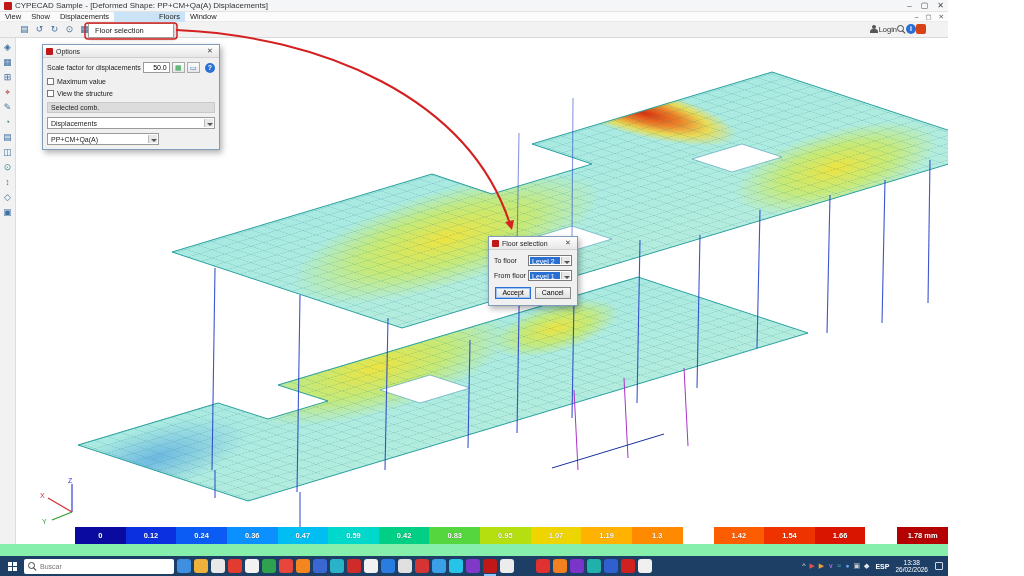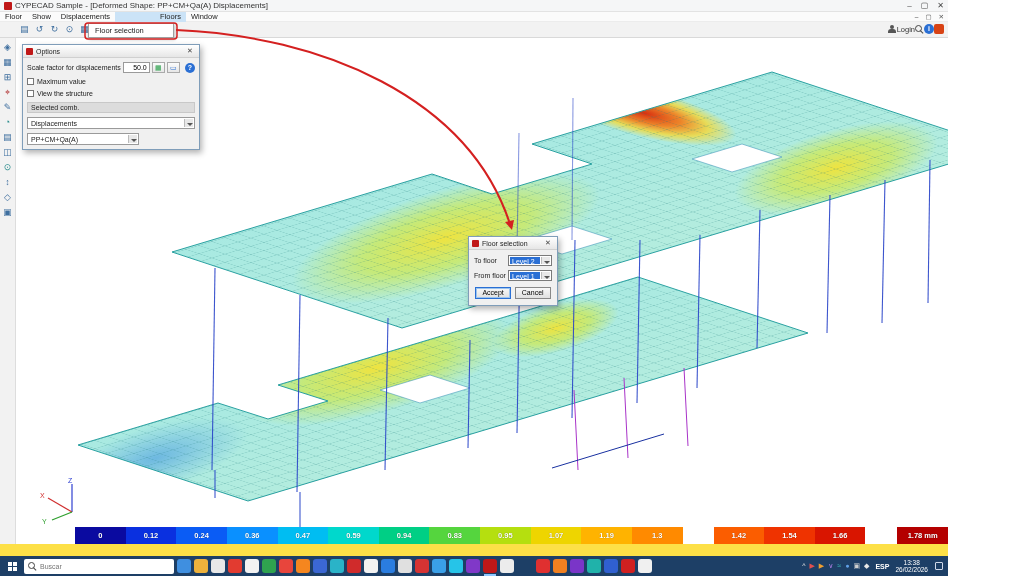--- a/index.html
+++ b/index.html
@@ -1,34 +1,34 @@
 <!DOCTYPE html>
 <html><head>
 <meta charset="utf-8">
 <style>
   * { margin:0; padding:0; box-sizing:border-box; }
   body { font-family:"Liberation Sans", sans-serif; background:#fff; }
-  #screen { position:relative; width:948px; height:576px; overflow:hidden; background:#fde047; font-size:8px; color:#222; }
+  #screen { position:relative; width:948px; height:576px; overflow:hidden; background:#86efac; font-size:8px; color:#222; }
 
   
   .titlebar { position:absolute; top:0; left:0; right:0; height:12px; background:#f5f6f7; border-bottom:1px solid #e3e3e3; display:flex; align-items:center; gap:3px; padding:0 4px; z-index:20; }
   .appicon { width:8px; height:8px; background:#c01818; border-radius:1px; flex:none; }
   .titletext { font-size:8px; color:#333; white-space:nowrap; }
   .wincontrols { margin-left:auto; display:flex; gap:9px; font-size:8px; color:#444; line-height:12px; }
 
   
   .menubar { position:absolute; top:12px; left:0; right:0; height:10px; background:#fbfbfb; border-bottom:1px solid #ececec; display:flex; align-items:center; font-size:7.5px; z-index:20; }
   .menuitem { padding:0 5px; line-height:10px; }
   .menuitem.open { background:#cbe3f7;padding-left:45px; }
   .childcontrols { margin-left:auto; display:flex; gap:7px; font-size:6.5px; color:#555; padding-right:4px; }
 
   
   .toolbar { position:absolute; top:22px; left:0; right:0; height:16px; background:#f2f2f2; border-bottom:1px solid #d9d9d9; display:flex; align-items:center; padding-left:18px; gap:2px; z-index:5; }
   .tbicon { width:13px; height:13px; font-size:9px; line-height:13px; text-align:center; color:#3f6f9f; }
-  .tbright { position:absolute; right:4px; top:2px; display:flex; align-items:center; gap:0; }
+  .tbright { position:absolute; right:22px; top:2px; display:flex; align-items:center; gap:0; }
   .person { width:9px; height:9px; position:relative; }
   .person::before { content:""; position:absolute; left:2.5px; top:0; width:4px; height:4px; border-radius:50%; background:#555; }
   .person::after { content:""; position:absolute; left:0.5px; top:4.5px; width:8px; height:4px; border-radius:3px 3px 0 0; background:#555; }
   .loginlabel { font-size:7.5px; color:#333; }
   .mag { width:9px; height:9px; position:relative; }
   .mag::before { content:""; position:absolute; width:5px; height:5px; border:1.3px solid #444; border-radius:50%; left:0; top:0; }
   .mag::after { content:""; position:absolute; width:1.3px; height:3.5px; background:#444; transform:rotate(-45deg); left:6px; top:5px; }
   .infoicon { width:10px; height:10px; border-radius:50%; background:#2a6fd4; color:#fff; font-size:7px; line-height:10px; text-align:center; font-weight:bold; }
   .alerticon { width:10px; height:10px; border-radius:2px; background:#d84315; }
 
@@ -61,21 +61,21 @@
   .appgap { width:16px; }
   .app { width:14px; height:14px; border-radius:3px; position:relative; flex:none; }
   .app.active::after { content:""; position:absolute; left:1px; right:1px; bottom:-3px; height:2px; background:#8ec7ff; }
   .tray { margin-left:auto; display:flex; align-items:center; gap:4px; padding-right:2px; }
   .trayicon { font-size:7px; line-height:18px; }
   .lang { color:#fff; font-size:7px; font-weight:bold; padding:0 2px; }
   .clock { color:#fff; font-size:6.5px; line-height:7.5px; text-align:center; }
   .notif { width:8px; height:8px; border:1px solid #cfd8e8; border-radius:1px; margin-left:3px; }
 
   
-  .dialog { position:absolute; background:#f0f0f0; border:1px solid #7f9db9; box-shadow:2px 3px 6px rgba(0,0,0,.3); z-index:40; font-size:7px; }
+  .dialog { position:absolute; background:#f0f0f0; border:1px solid #7f9db9; box-shadow:2px 3px 6px rgba(0,0,0,.3); z-index:40; font-size:7px;margin-left:20px; }
   .dlgtitle { height:13px; background:linear-gradient(#ffffff,#e6e6e6); display:flex; align-items:center; gap:3px; padding:0 3px; border-bottom:1px solid #d0d0d0; }
   .dlgicon { width:7px; height:7px; background:#c01818; border-radius:1px; flex:none; }
   .dlgname { font-size:7px; color:#222; white-space:nowrap; }
   .dlgclose { margin-left:auto; font-size:7px; color:#444; width:12px; text-align:center; }
 
   #optionsDialog { left:22px; top:44px; width:178px; }
   .optbody { padding:4px; }
   .optrow1 { display:flex; align-items:center; gap:2px; }
   .optinput { width:27px; height:11px; border:1px solid #9a9a9a; background:#fff; font-size:7px; text-align:right; padding:0 2px; font-family:"Liberation Sans",sans-serif; }
   .iconbtn { width:13px; height:11px; background:linear-gradient(#fcfcfc,#e6e6e6); border:1px solid #aaa; font-size:7px; line-height:9px; text-align:center; }
@@ -112,21 +112,21 @@
     <span class="appicon"></span>
     <span class="titletext">CYPECAD Sample - [Deformed Shape: PP+CM+Qa(A) Displacements]</span>
     <div class="wincontrols">
       <span>–</span>
       <span>▢</span>
       <span>✕</span>
     </div>
   </div>
 
   <div class="menubar">
-    <span class="menuitem">Floor</span>
+    <span class="menuitem">View</span>
     <span class="menuitem">Show</span>
     <span class="menuitem">Displacements</span>
     <span class="menuitem open">Floors</span>
     <span class="menuitem">Window</span>
     <div class="childcontrols">
       <span>–</span>
       <span>▢</span>
       <span>✕</span>
     </div>
   </div>
@@ -253,21 +253,21 @@
     <text x="4" y="50" font-size="7" fill="#30a030">Y</text>
   </svg>
 
   <div class="scalebar">
     <div class="seg" style="background: rgb(10, 10, 160);">0</div>
     <div class="seg" style="background: rgb(10, 48, 224);">0.12</div>
     <div class="seg" style="background: rgb(10, 92, 245);">0.24</div>
     <div class="seg" style="background: rgb(10, 144, 255);">0.36</div>
     <div class="seg" style="background: rgb(0, 189, 242);">0.47</div>
     <div class="seg" style="background: rgb(0, 216, 204);">0.59</div>
-    <div class="seg" style="background: rgb(0, 207, 133);">0.94</div>
+    <div class="seg" style="background: rgb(0, 207, 133);">0.42</div>
     <div class="seg" style="background: rgb(85, 213, 62);">0.83</div>
     <div class="seg" style="background: rgb(181, 223, 15);">0.95</div>
     <div class="seg" style="background: rgb(238, 213, 0);">1.07</div>
     <div class="seg" style="background: rgb(255, 179, 0);">1.19</div>
     <div class="seg" style="background: rgb(255, 138, 0);">1.3</div>
     <div class="seg" style="background: rgb(251, 93, 0); margin-left: 31px;">1.42</div>
     <div class="seg" style="background: rgb(239, 51, 0);">1.54</div>
     <div class="seg" style="background: rgb(217, 21, 0);">1.66</div>
     <div class="seg" style="background: rgb(180, 0, 0); margin-left: 32px;">1.78 mm</div>
   </div>

